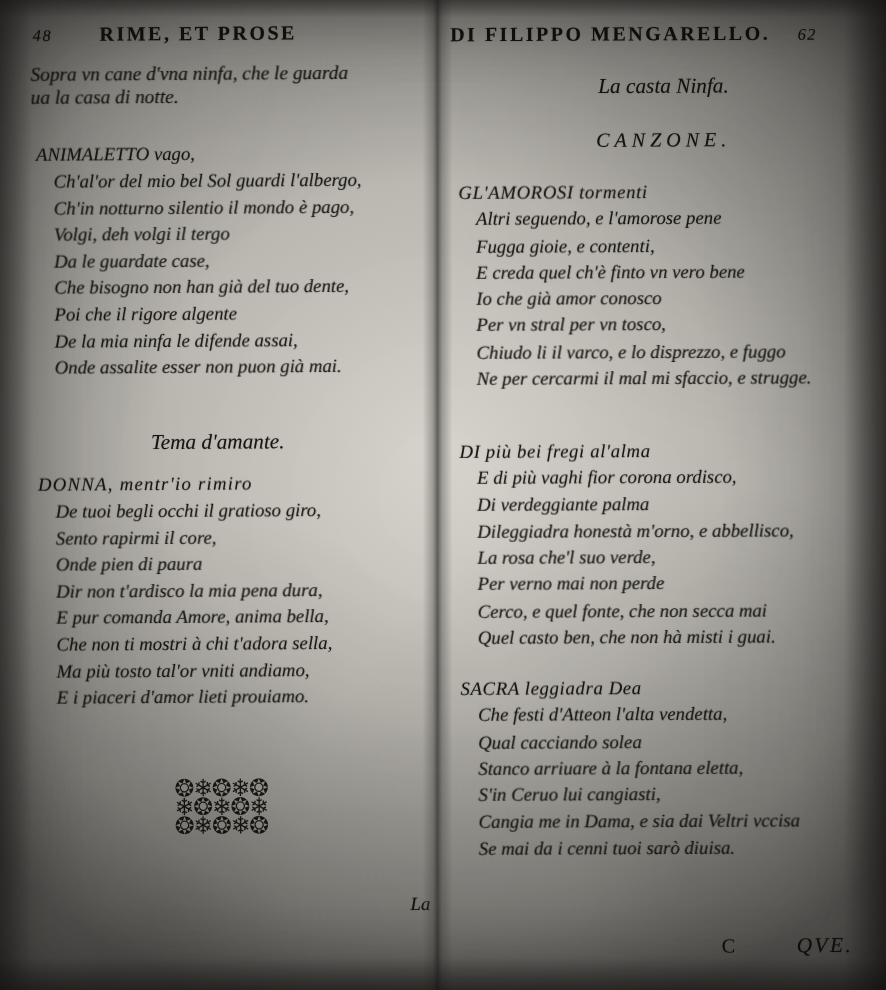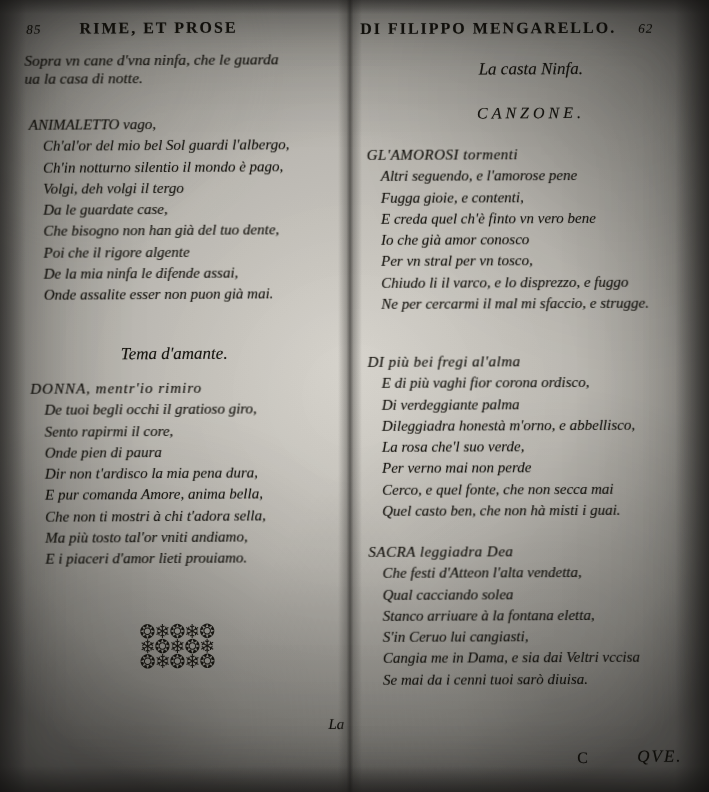--- a/index.html
+++ b/index.html
@@ -198,21 +198,21 @@
   .blur-soft { filter: blur(0.15px); }
 </style>
 </head>
 <body>
 
 <div id="page">
 
   <div class="page-col page-left skewed-left">
 
     <div class="runhead ink" style="left:26px; top:20px; width:300px;">
-      <span class="folio">85</span>
+      <span class="folio">48</span>
       <span class="runhead-title" style="margin-left:38px;">RIME, ET PROSE</span>
     </div>
 
     <div class="caption ink blur-soft" style="left:24px; top:52px; width:310px;">Sopra vn cane d'vna ninfa, che le guarda
 ua la casa di notte.</div>
 
     <div class="verse ink blur-soft" style="left:28px; top:118px; width:312px;">
       <div class="line">ANIMALETTO vago,</div>
       <div class="line indent1">Ch'al'or del mio bel Sol guardi l'albergo,</div>
       <div class="line indent1">Ch'in notturno silentio il mondo è pago,</div>

